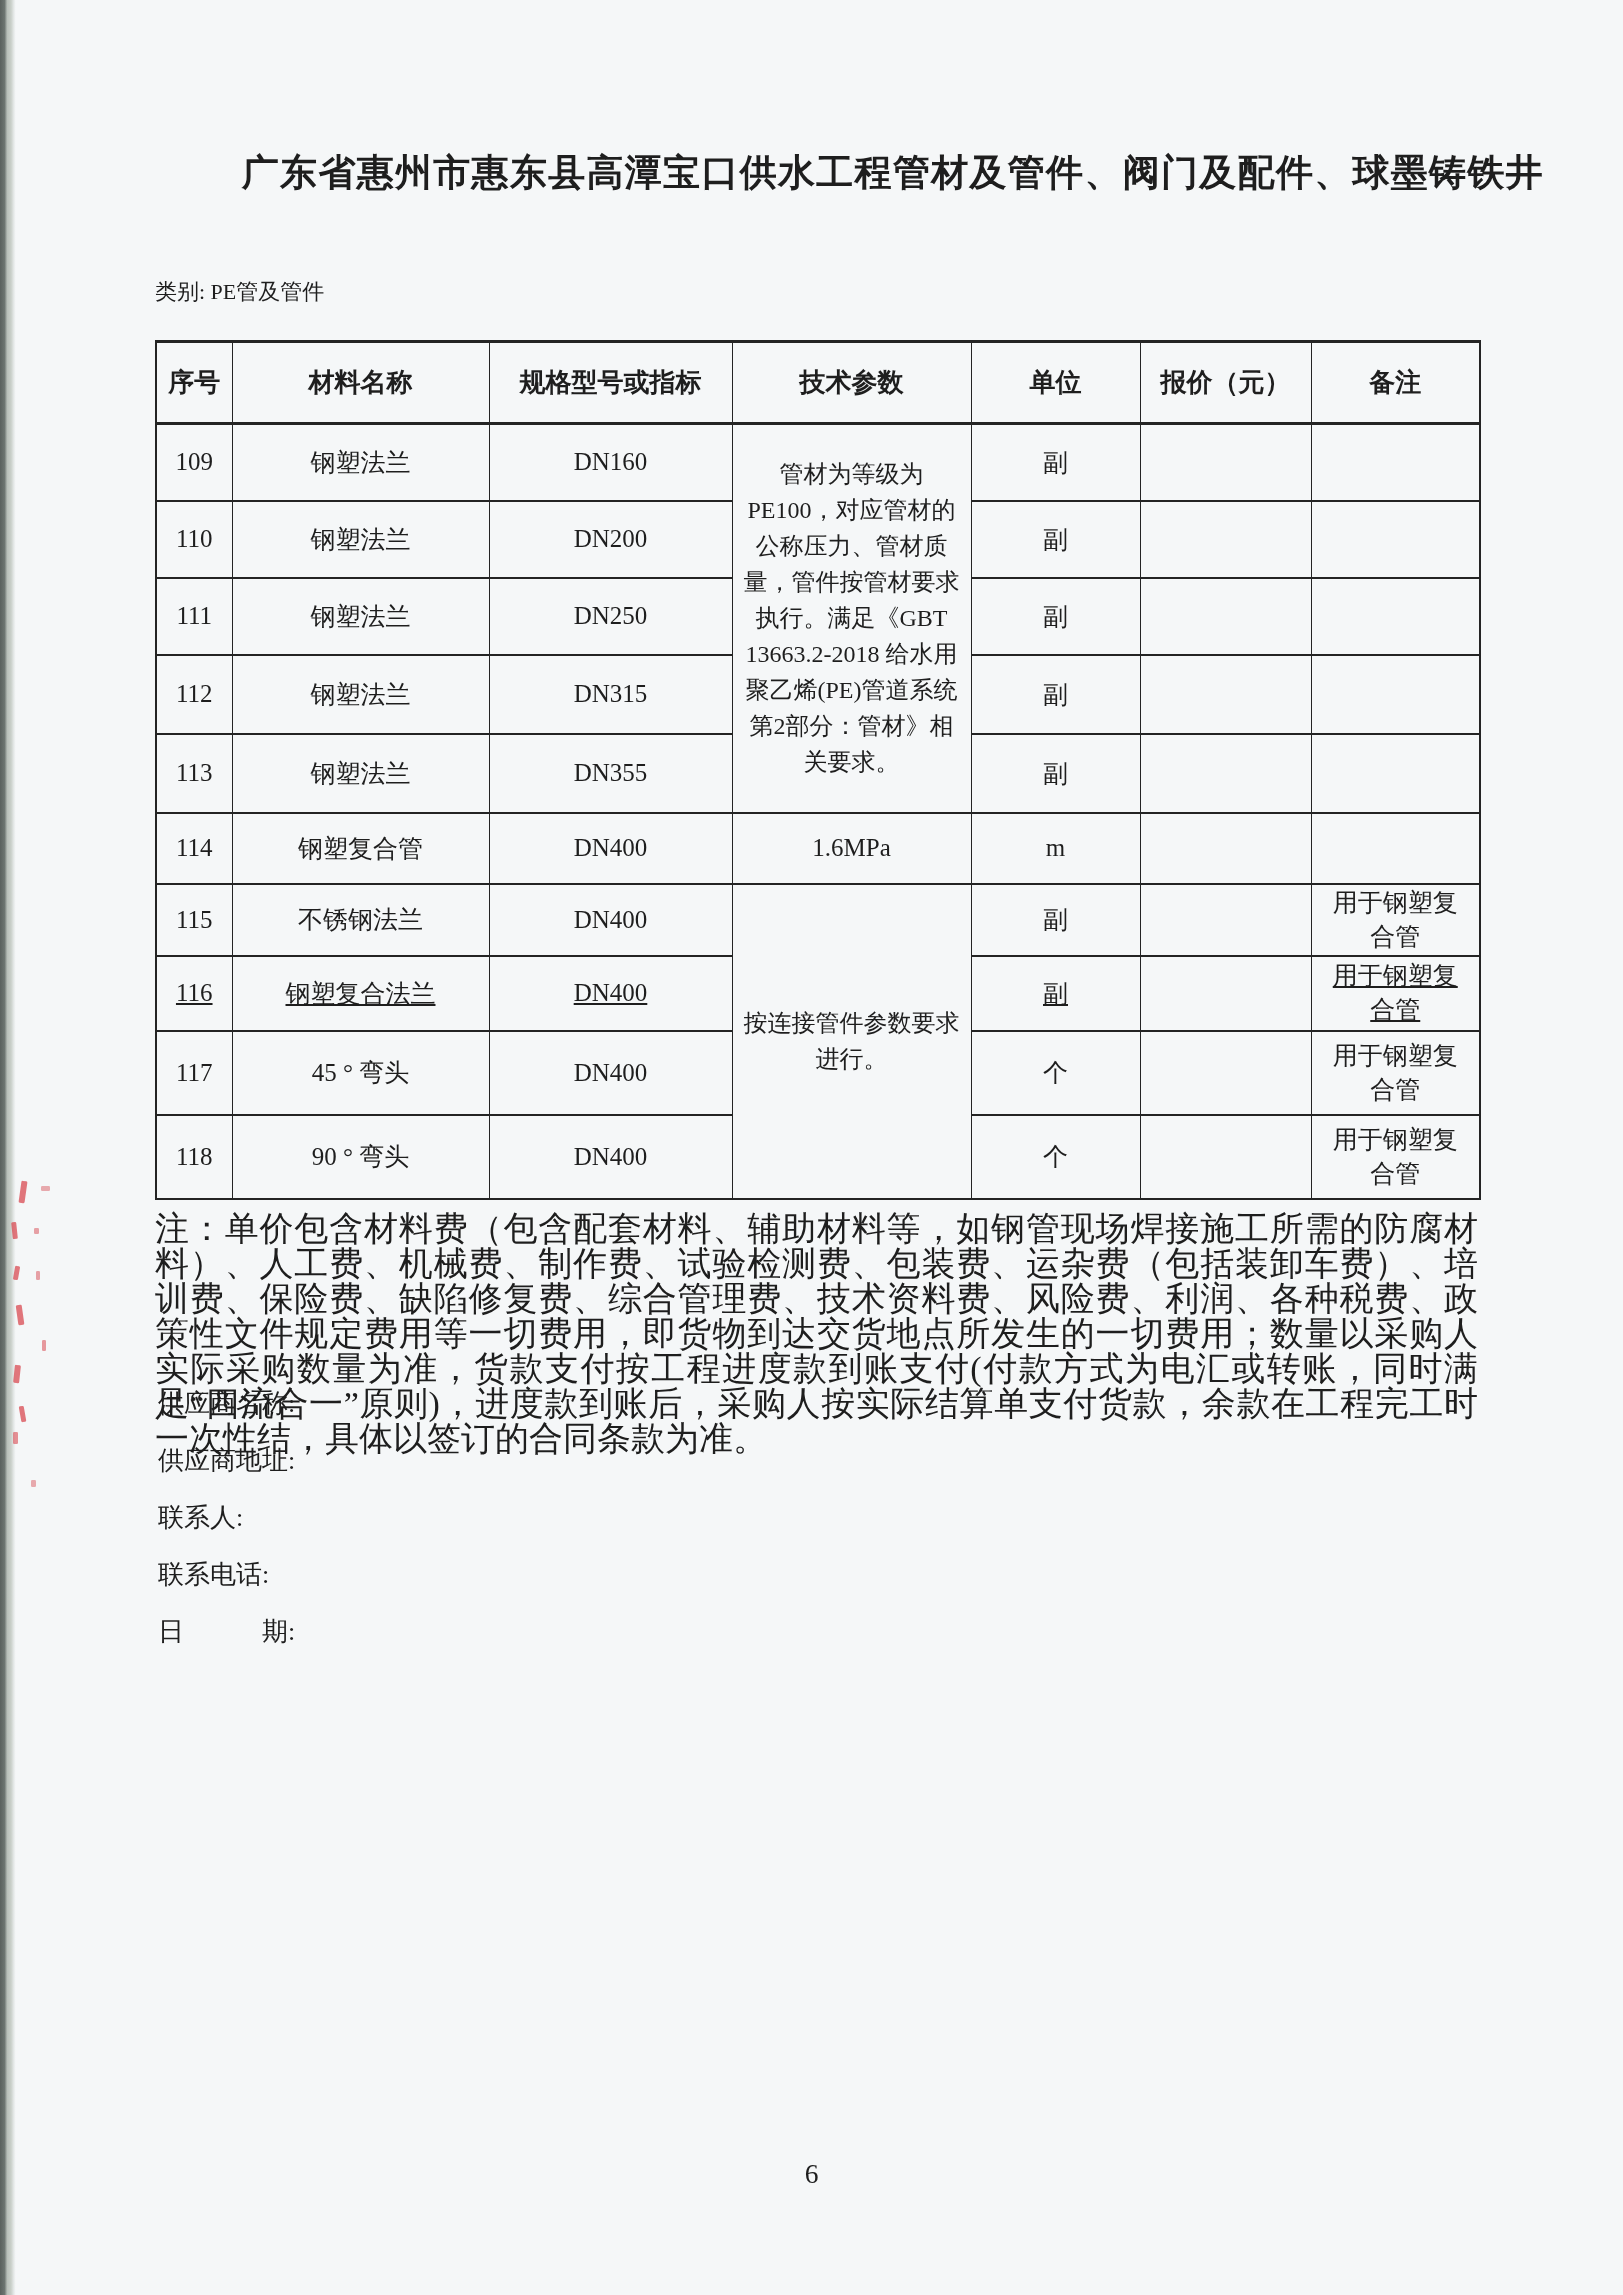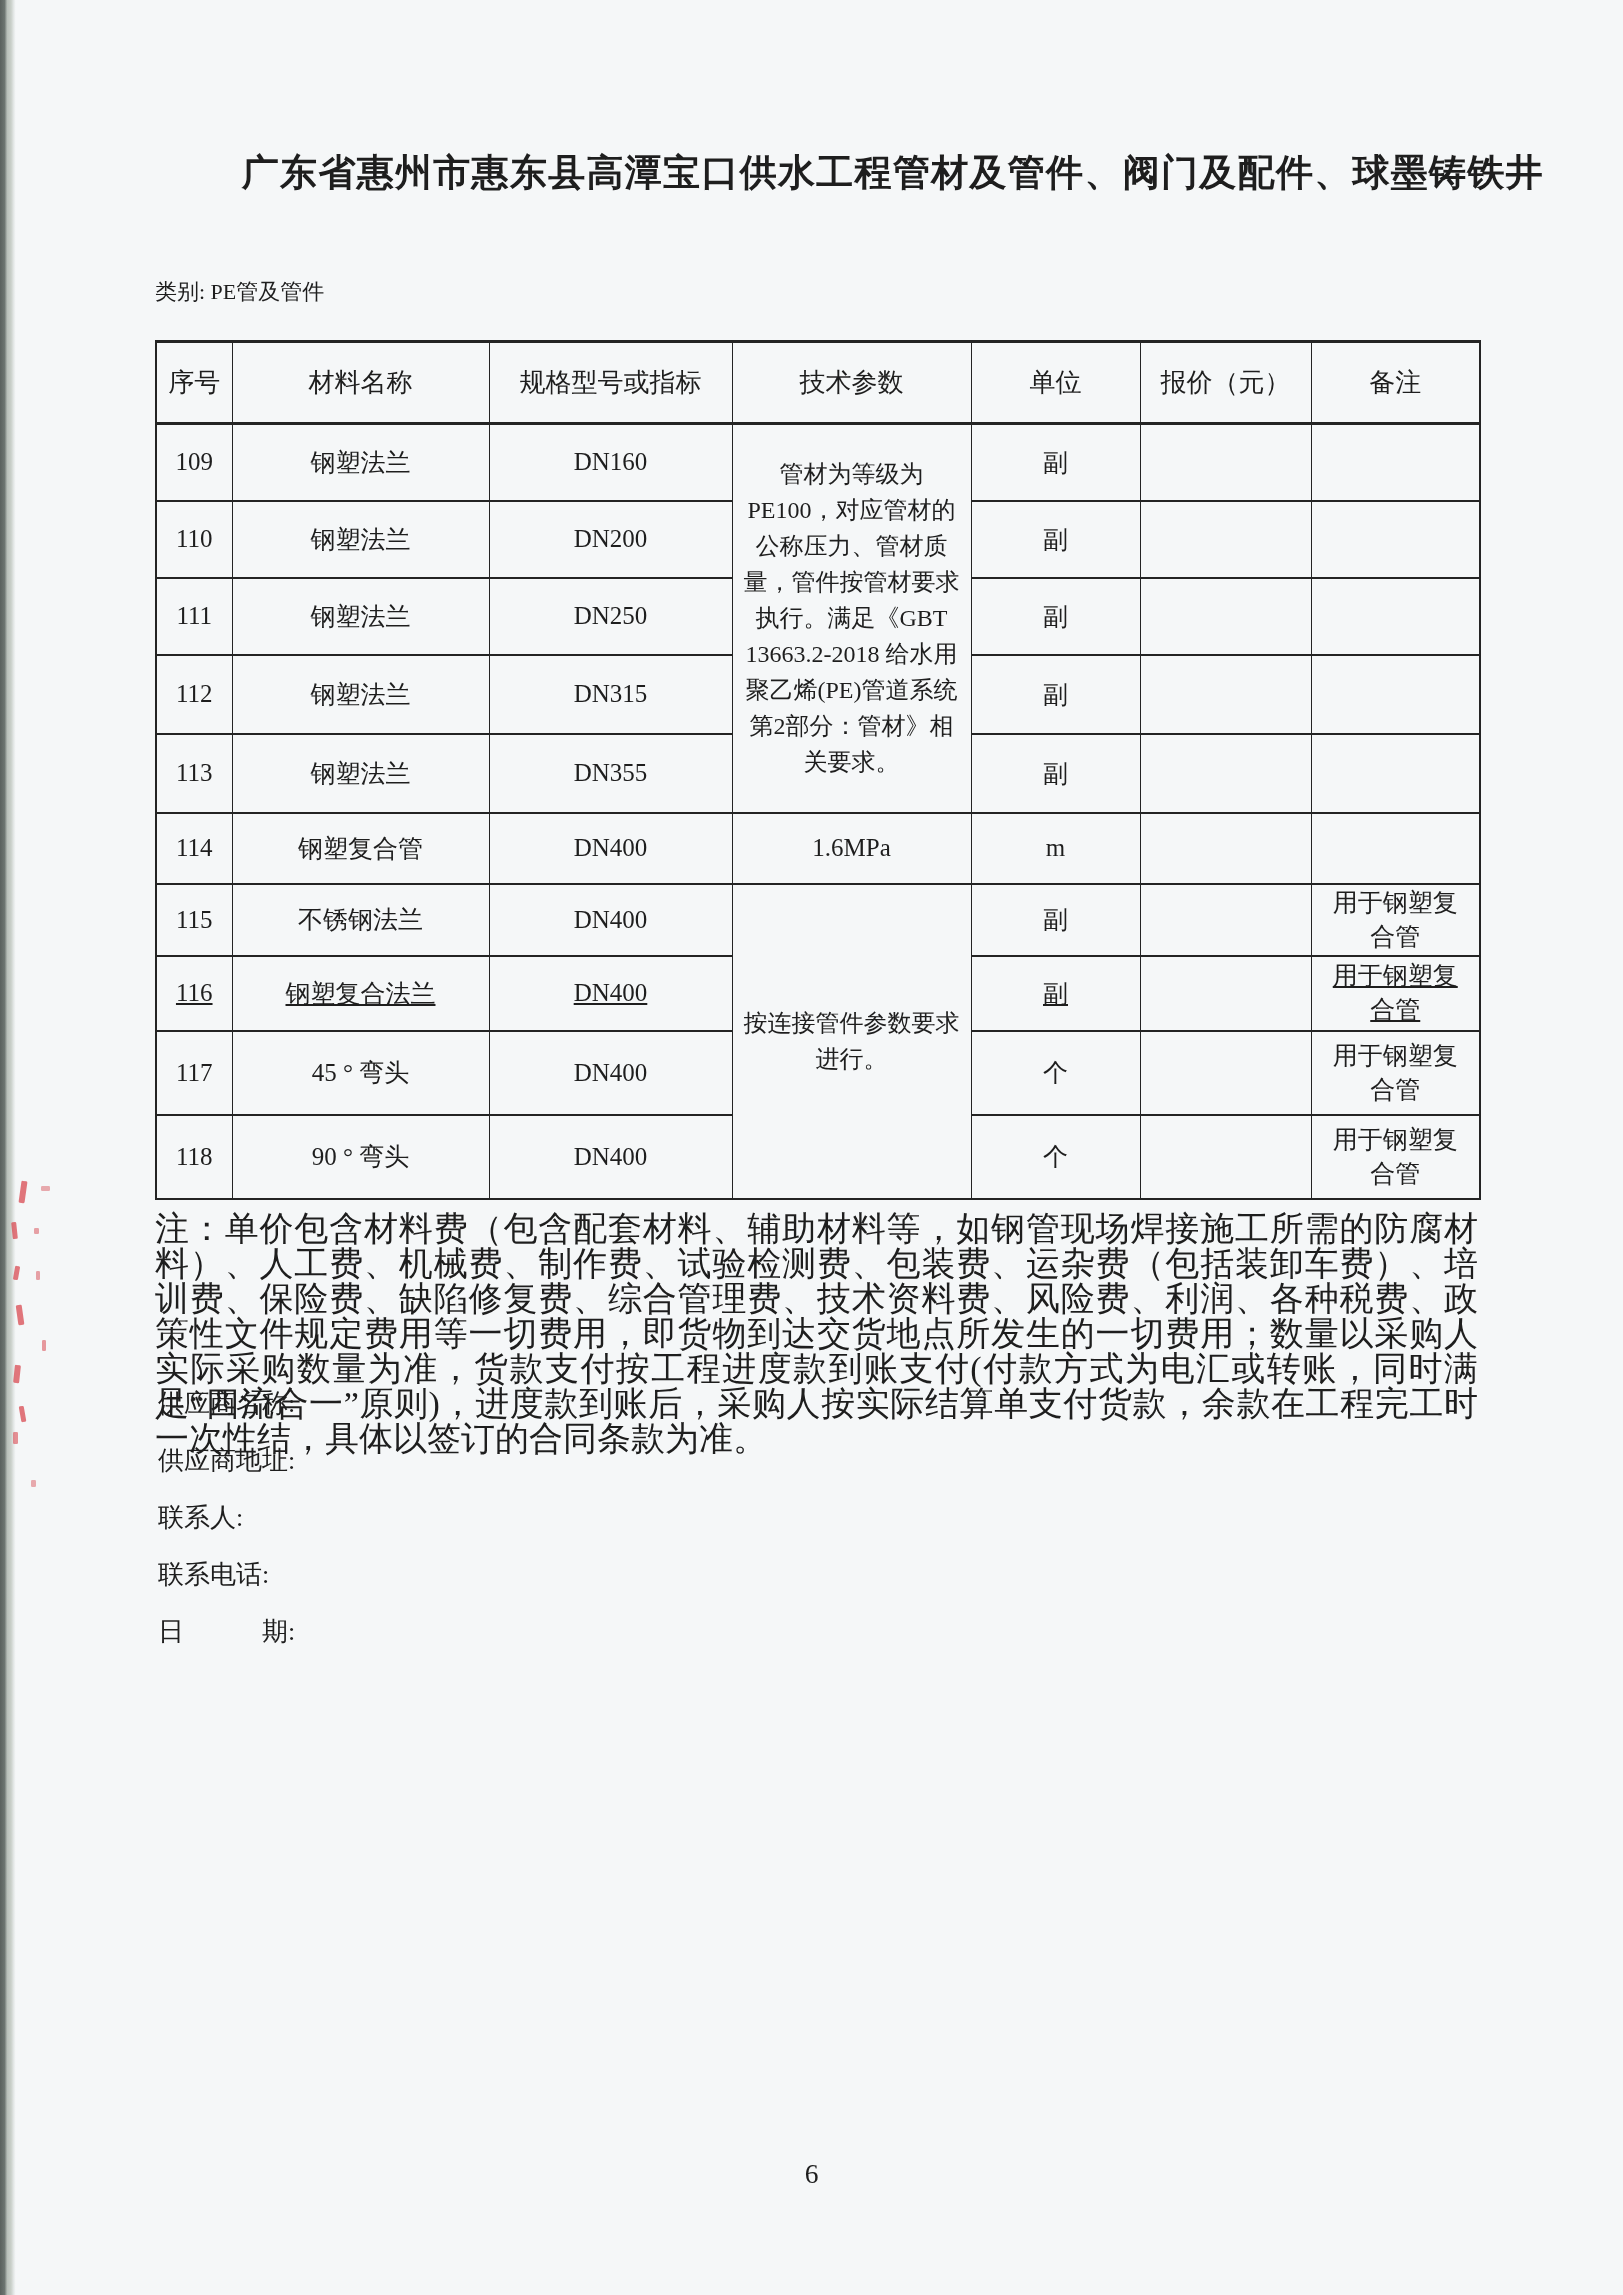--- a/index.html
+++ b/index.html
@@ -43,21 +43,21 @@
     border-top-width: 3.9px;
   }
   .quote th, .quote td {
     border: 1.3px solid #242424;
     border-top-width: 2.6px; border-bottom-width: 2.6px;
     text-align: center; vertical-align: middle;
     font-weight: 400;
     padding: 0 3.9px;
     overflow: hidden;
   }
-  .quote th { font-size: 26px; border-bottom-width: 3.3px; }
+  .quote th { font-size: 26px; border-bottom-width: 3.3px; font-weight: bold; }
   .quote td { font-size: 25px; }
   tr.hdr      { height: 82px; }
   tr.rh-a     { height: 77px; }
   tr.rh-b     { height: 79px; }
   tr.rh-c     { height: 71px; }
   tr.rh-d     { height: 72px; }
   tr.rh-e     { height: 75px; text-decoration: underline; }
   tr.rh-f     { height: 84px; }
   td.tech-cell   { font-size: 24px; line-height: 36px; padding: 3.9px 5.2px; }
   td.remark-cell { font-size: 25px; line-height: 34px; padding: 0 14px; }

